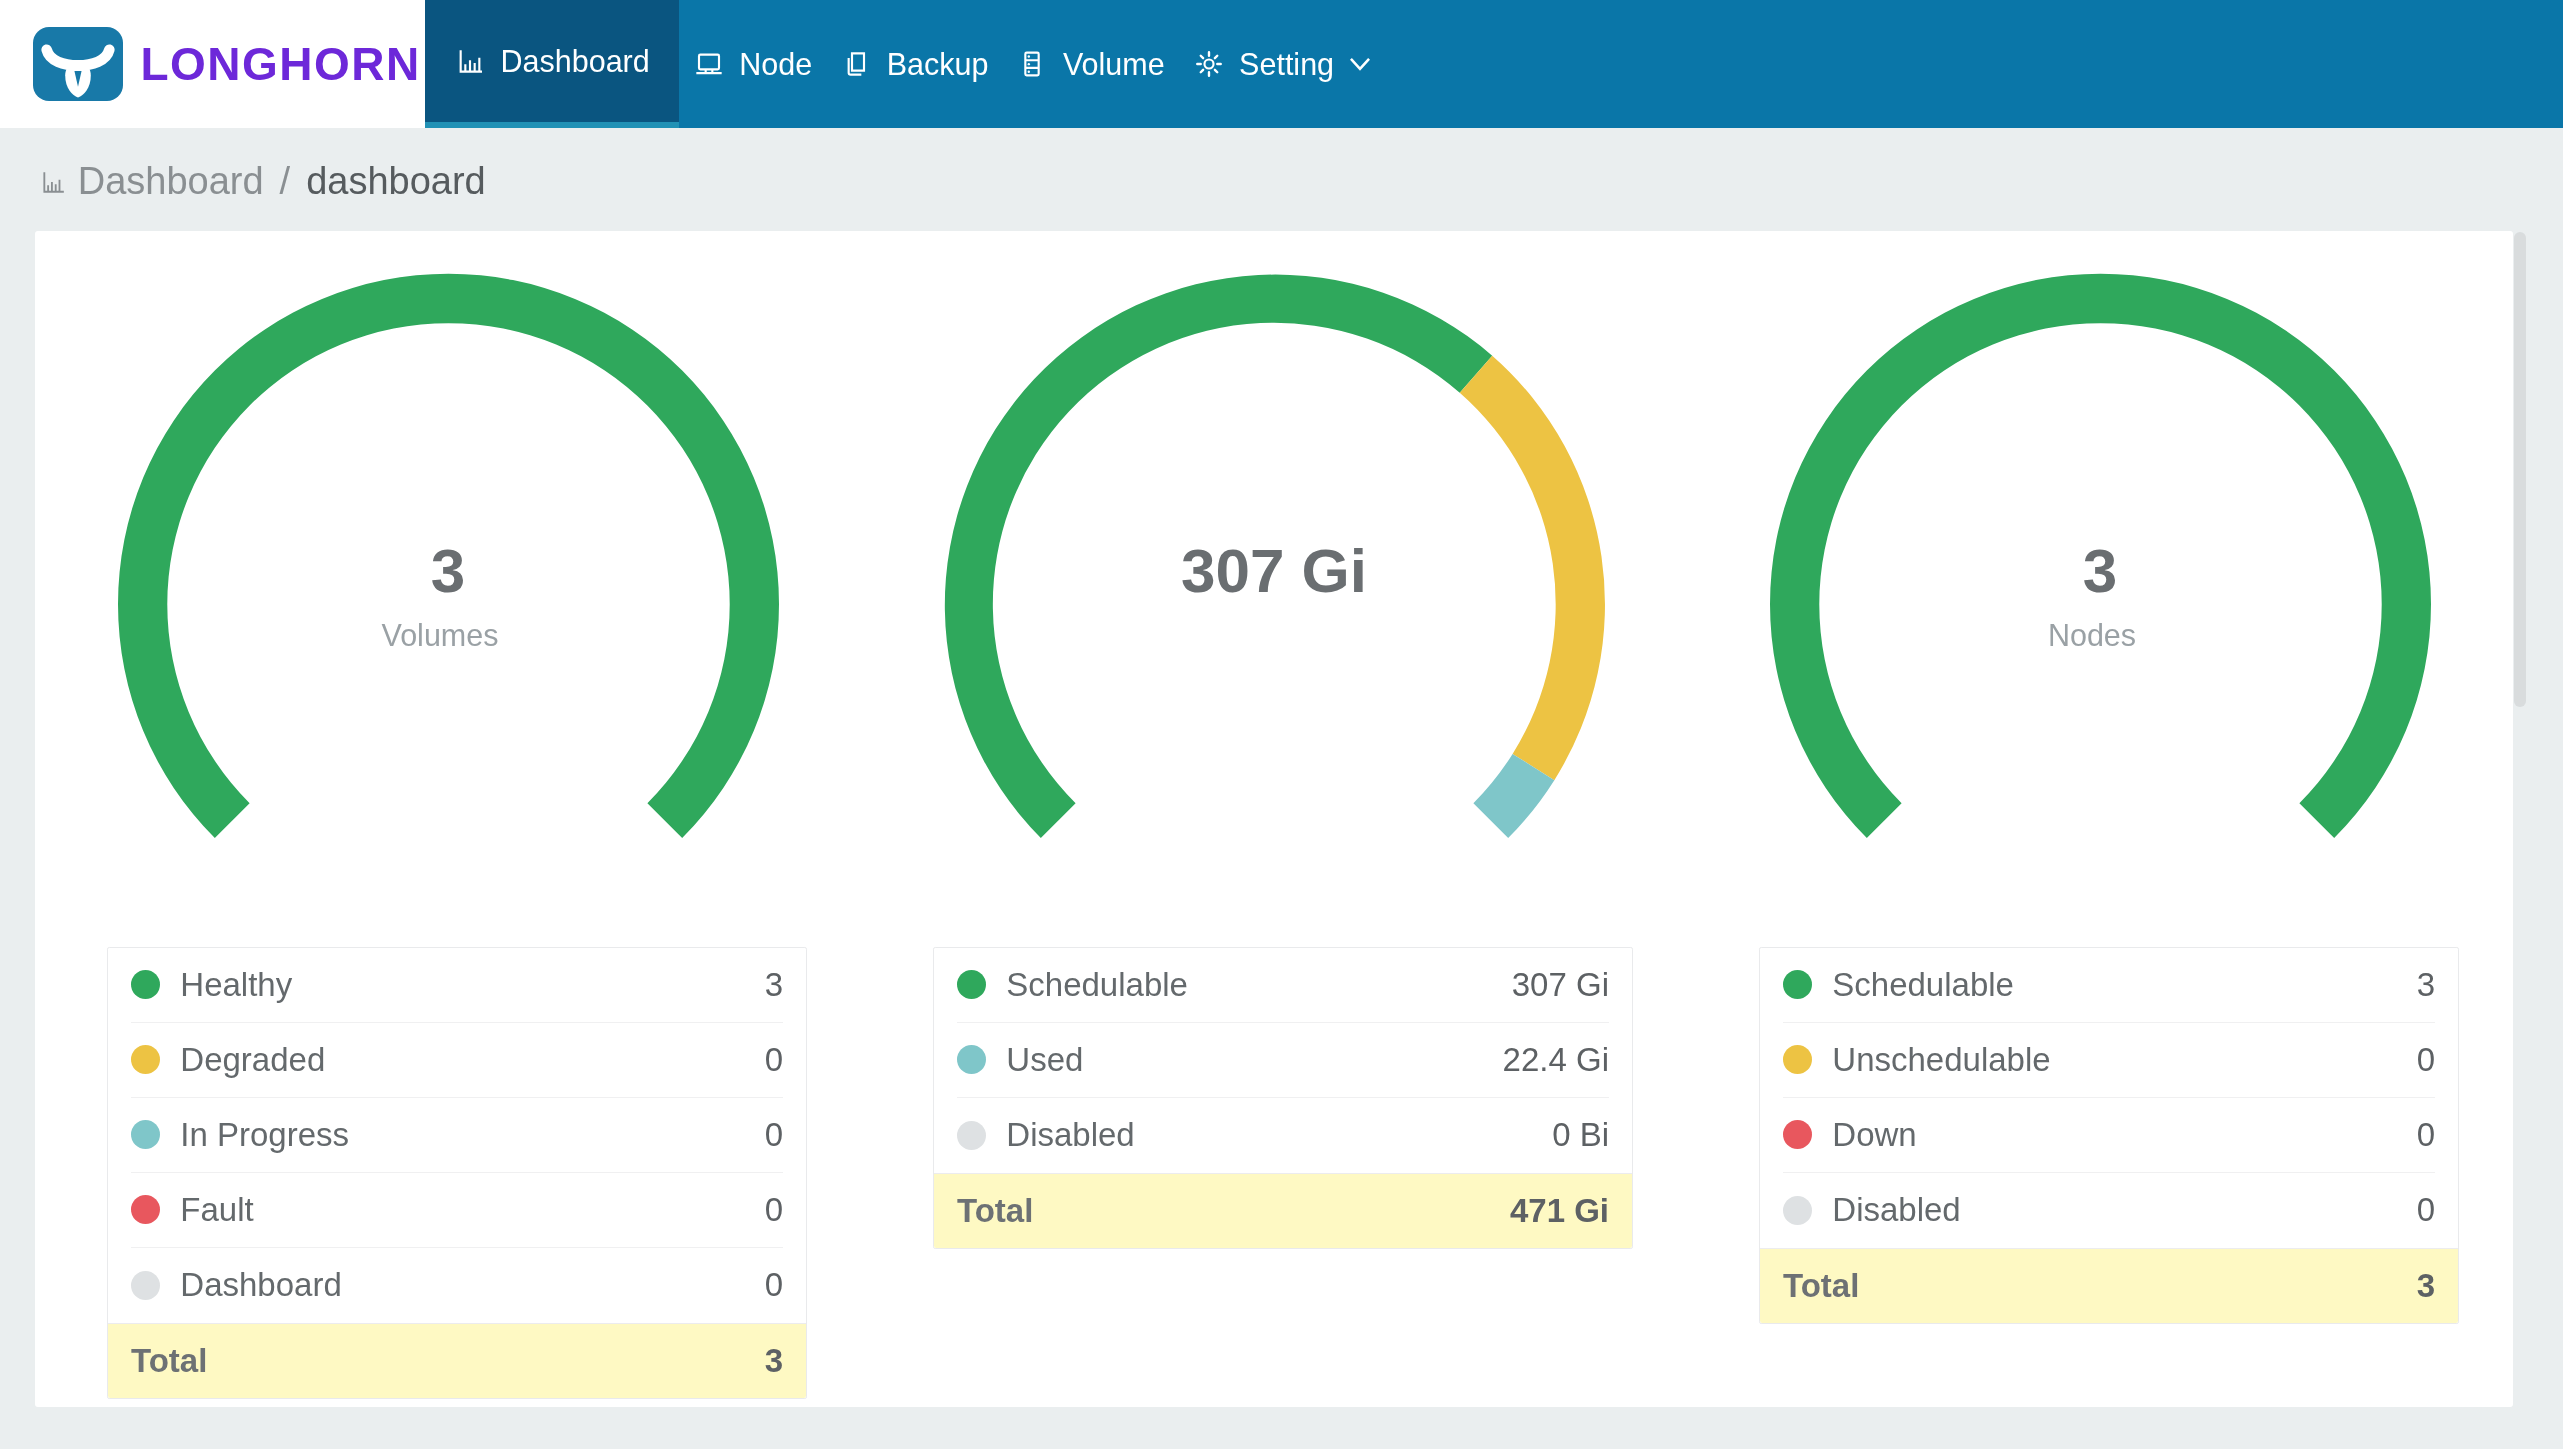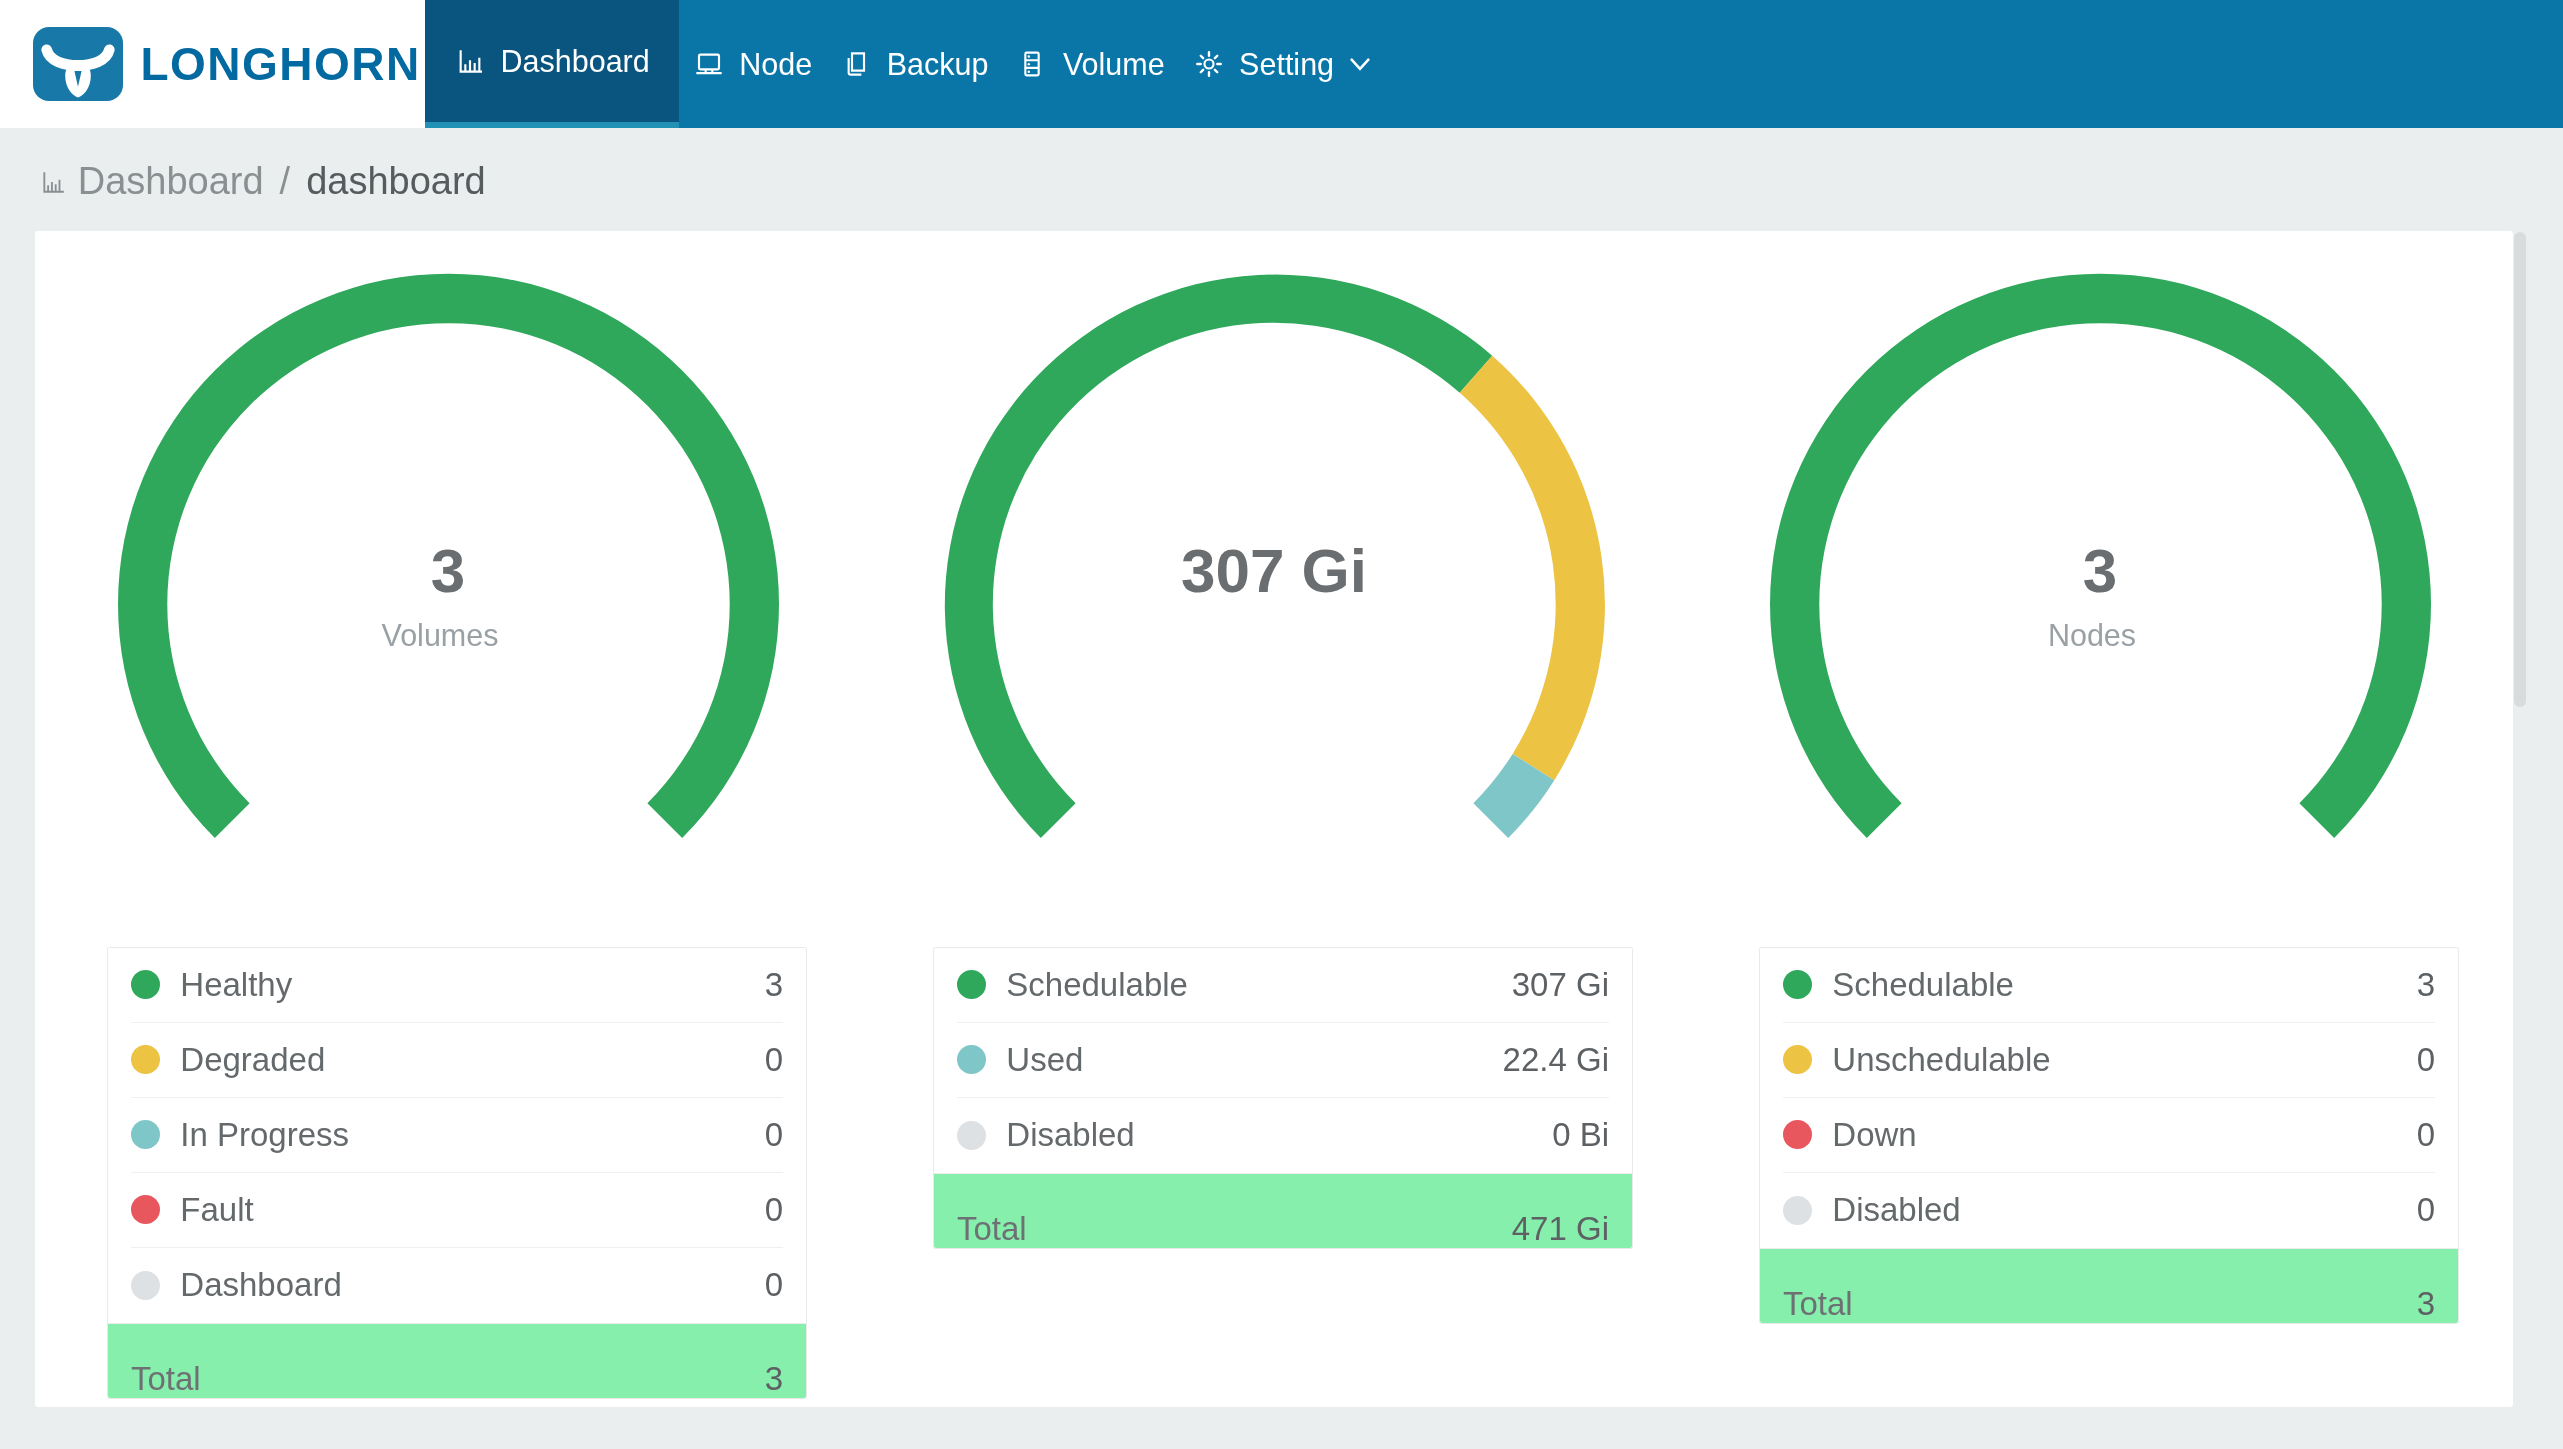--- a/index.html
+++ b/index.html
@@ -4,21 +4,21 @@
 <style>
   * { margin:0; padding:0; box-sizing:border-box; }
   html,body { width:2563px; height:1449px; overflow:hidden;
     font-family:"Liberation Sans","DejaVu Sans",sans-serif;
     background:#eaeeef; }
 
   
   .header { display:flex; height:128px; width:100%; }
   .logo-area { width:425px; background:#ffffff; display:flex; align-items:center; padding-left:33px; flex-shrink:0; }
   .logo-box { width:90px; height:74px; background:#1879a8; border-radius:16px; display:flex; align-items:center; justify-content:center; flex-shrink:0; }
-  .brand-text { font-size:46px; font-weight:bold; color:#0369a1; letter-spacing:1.5px; margin-left:17.4px; }
+  .brand-text { font-size:46px; font-weight:bold; color:#6d28d9; letter-spacing:1.5px; margin-left:17.4px; }
   .nav { flex:1; background:#0a76a8; display:flex; align-items:stretch; }
   .nav-item { display:flex; align-items:center; gap:14.5px; padding:0 14px; color:#ffffff; font-size:30.5px; cursor:pointer; position:relative; }
   .nav-item.active { background:#0a5580; border-bottom:6.5px solid #2191b5; padding:0 29px; }
   .nav-item svg { display:block; }
 
   
   .breadcrumb { margin:32px 0 0 40px; font-size:38px; display:flex; align-items:center; gap:10.2px; }
   .crumb-icon { margin-right:1.5px; }
   .crumb-section { color:#8a8f92; }
   .crumb-sep { color:#8a8f92; padding:0 5.8px; }
@@ -35,21 +35,21 @@
   .g-sub  { position:absolute; left:0; right:16px; top:347px; text-align:center;
             font-size:30.5px; line-height:30.5px; color:#9aa1a5; }
 
   .legend-box { width:700px; margin-top:94px; border:0.7px solid #e9eaec; border-radius:2.2px; background:#fff;margin-left:18px; }
   .lrows { padding:0 23px; }
   .lrow { display:flex; align-items:center; height:75px; border-bottom:0.7px solid #f0f0f1; }
   .lrows .lrow:last-child { border-bottom:none; }
   .dot { width:29px; height:29px; border-radius:50%; margin-right:20.3px; flex-shrink:0; }
   .llabel { font-size:33px; color:#64696c; }
   .lval { margin-left:auto; font-size:33px; color:#5d6164; }
-  .trow { display:flex; align-items:flex-end; height:75px; padding:0 23px; background:#86efac; border-top:0.7px solid #ececee; border-radius:0 0 2.2px 2.2px; }
+  .trow { display:flex; align-items:center; height:75px; padding:0 23px; background:#fef9c3; border-top:0.7px solid #ececee; border-radius:0 0 2.2px 2.2px;font-weight:bold; }
   .trow .llabel { color:#6d7174; }
 
   
   .scroll-thumb { position:fixed; right:37px; top:232px; width:12.3px; height:475px; background:#d9dcdd; border-radius:6.5px; }
 </style>
 </head>
 <body>
 
 <div class="header">
   <div class="logo-area">

